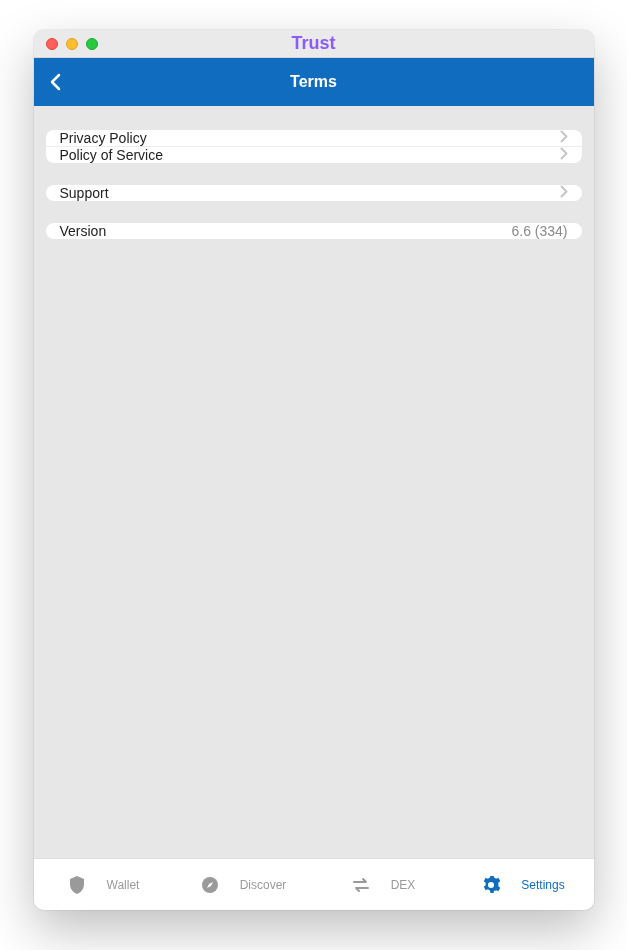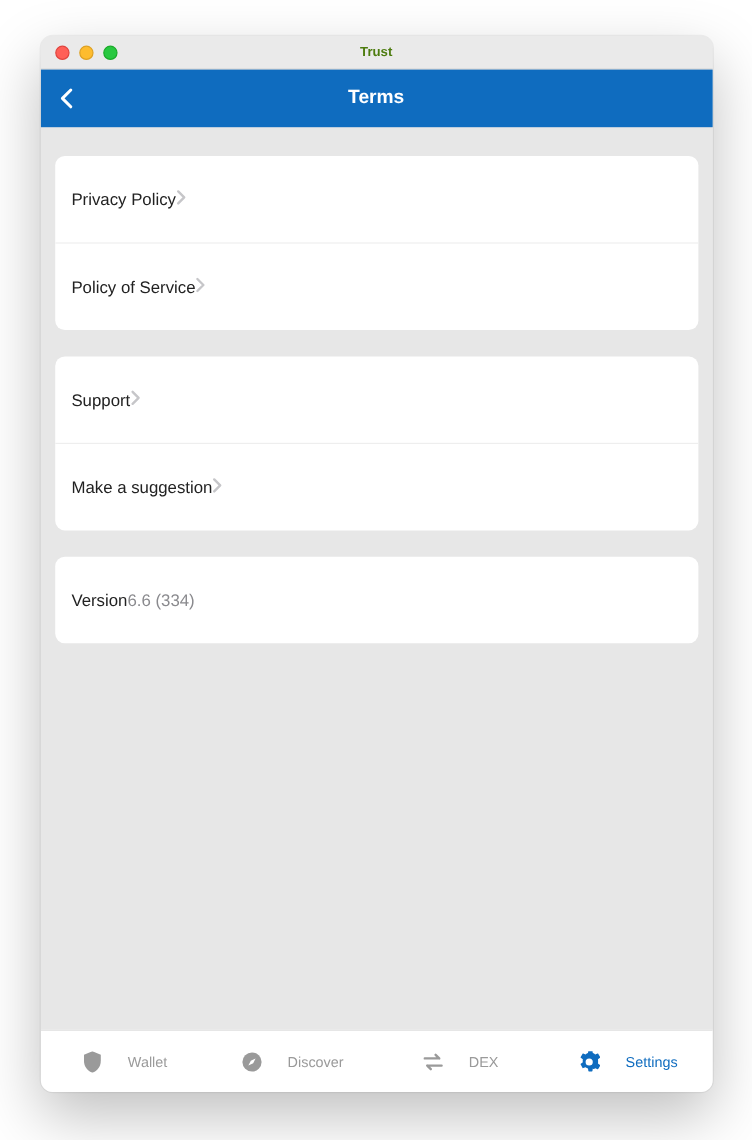--- a/index.html
+++ b/index.html
@@ -36,23 +36,23 @@
     padding-left: 12px;
   }
   .tl { width: 12px; height: 12px; border-radius: 50%; }
   .tl.red { background: #ff5f57; border: 0.5px solid #e0443e; }
   .tl.yellow { background: #febc2e; border: 0.5px solid #dea123; }
   .tl.green { background: #28c840; border: 0.5px solid #1aab29; }
   .titlebar-title {
     position: absolute;
     left: 0; right: 0;
     text-align: center;
-    font-size: 11px;
+    font-size: 18px;
     font-weight: 600;
-    color: #4d7c0f;
+    color: #8b5cf6;
   }
   .app-header {
     background: #0f6cbf;
     height: 48px;
     display: flex;
     align-items: center;
     position: relative;
     color: #fff;
   }
   .back-btn {
@@ -81,22 +81,22 @@
   }
   .group {
     background: #fff;
     margin: 0 12px 22px 12px;
     border-radius: 8px;
     overflow: hidden;
   }
   .row {
     display: flex;
     align-items: center;
-    justify-content: flex-start;
-    padding: 28px 14px;
+    justify-content: space-between;
+    padding: 0 14px;
     font-size: 14px;
     color: #222;
     border-bottom: 1px solid #eeeeee;
     cursor: pointer;
   }
   .row:last-child { border-bottom: none; }
   .row .chev { color: #c6c6c9; }
   .row .value { color: #8a8a8e; font-size: 14px; }
   .row.noninteractive { cursor: default; }
   .tabbar {
@@ -165,28 +165,20 @@
 
     <div class="group">
       <div class="row">
         <span>Support</span>
         <span class="chev">
           <svg width="8" height="13" viewBox="0 0 8 13" fill="none" stroke="#c6c6c9" stroke-width="2" stroke-linecap="round" stroke-linejoin="round">
               <polyline points="1.5,1.5 6.5,6.5 1.5,11.5"></polyline>
             </svg>
         </span>
       </div>
-      <div class="row">
-        <span>Make a suggestion</span>
-        <span class="chev">
-          <svg width="8" height="13" viewBox="0 0 8 13" fill="none" stroke="#c6c6c9" stroke-width="2" stroke-linecap="round" stroke-linejoin="round">
-              <polyline points="1.5,1.5 6.5,6.5 1.5,11.5"></polyline>
-            </svg>
-        </span>
-      </div>
     </div>
 
     <div class="group">
       <div class="row noninteractive">
         <span>Version</span>
         <span class="value">6.6 (334)</span>
       </div>
     </div>
 
   </div>

